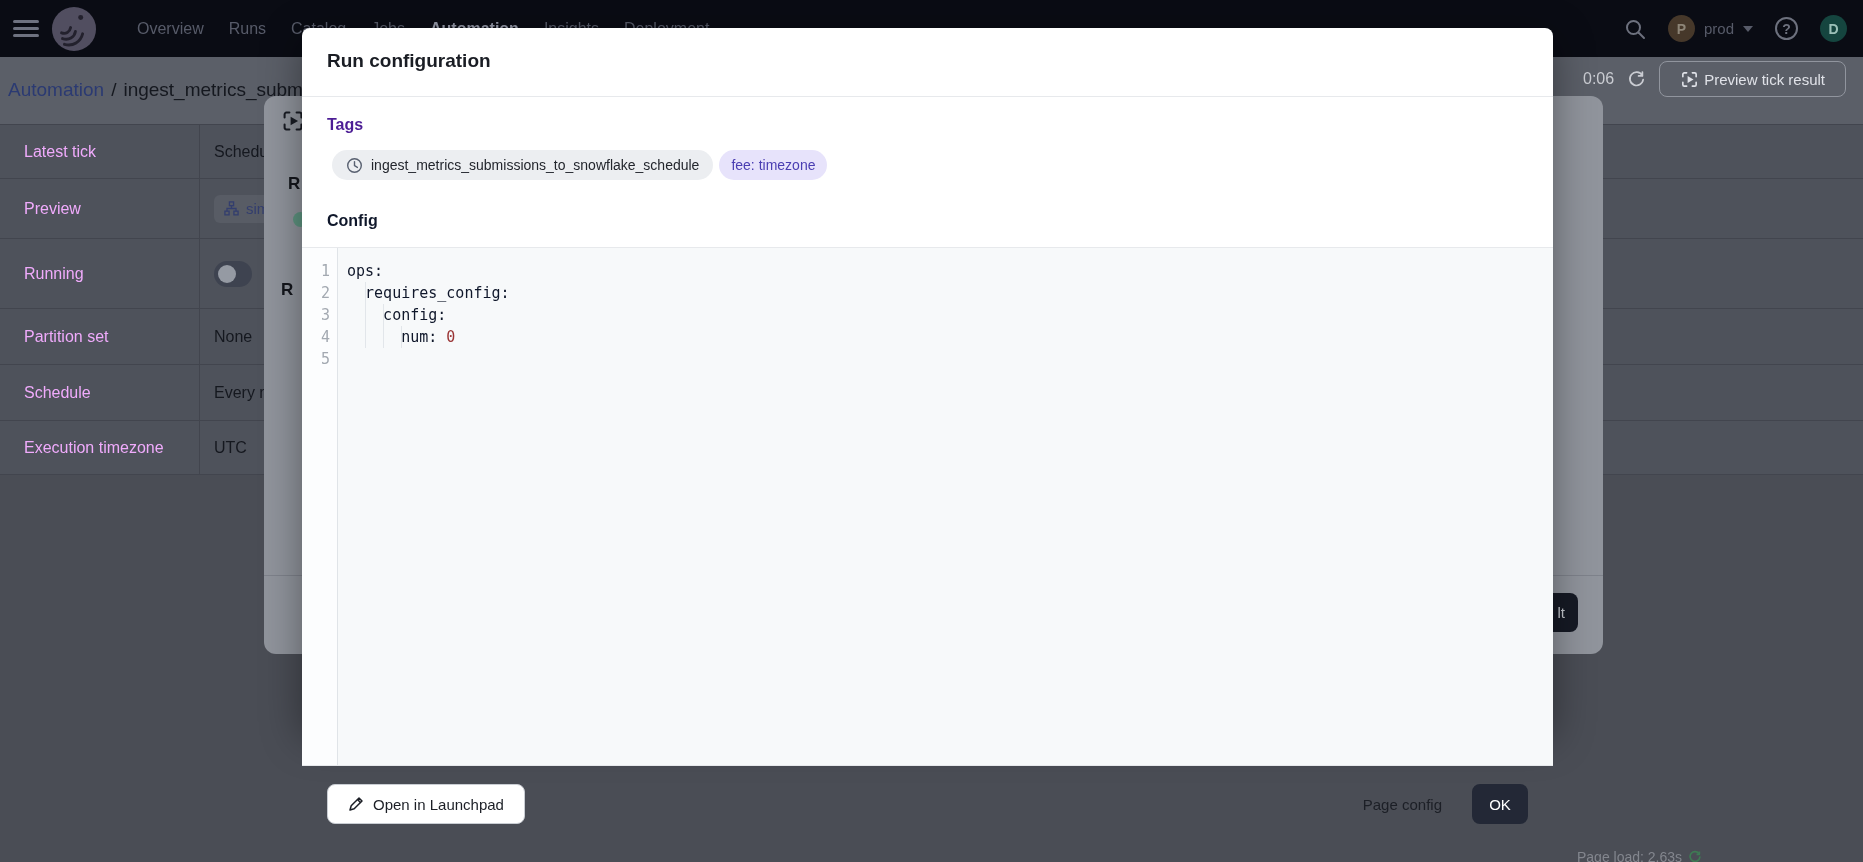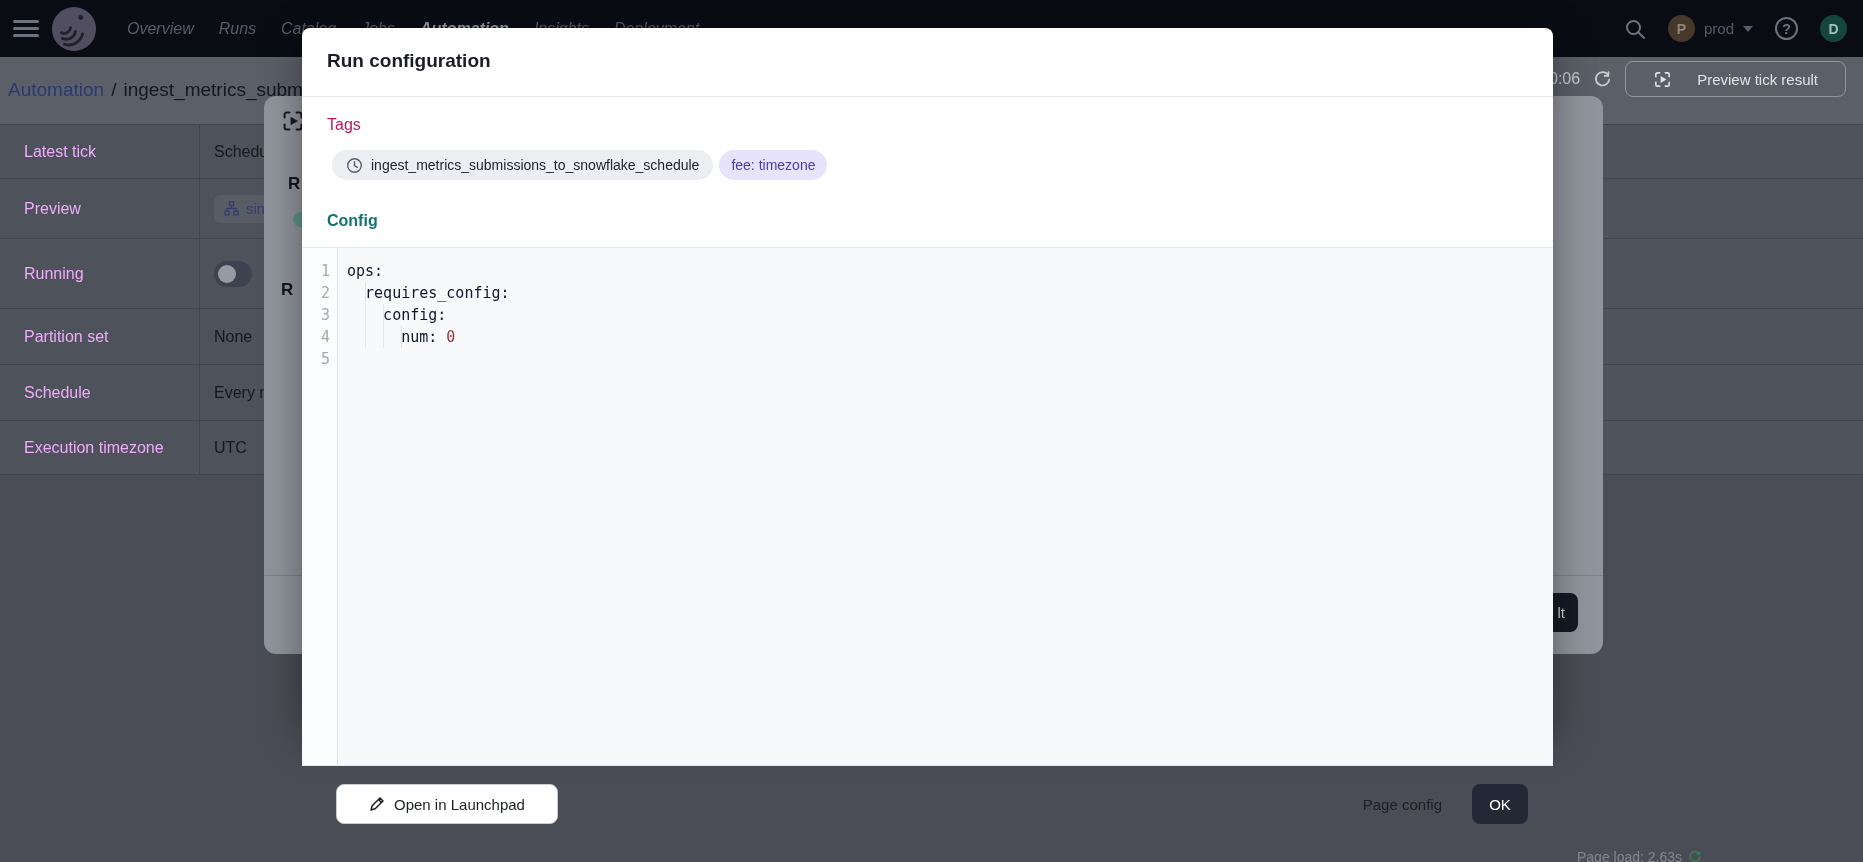--- a/index.html
+++ b/index.html
@@ -4,40 +4,40 @@
 <style>
   * { margin:0; padding:0; box-sizing:border-box; }
   html,body { width:1863px; height:862px; overflow:hidden; }
   body { position:relative; background:#4a4d55; font-family:"Liberation Sans", sans-serif; }
 
   
   .navbar { position:absolute; left:0; top:0; width:1863px; height:57px; background:#0a0c14; display:flex; align-items:center; z-index:1; }
   .hamburger { width:26px; height:17px; margin-left:13px; display:flex; flex-direction:column; justify-content:space-between; cursor:pointer; }
   .hamburger div { height:3px; border-radius:2px; background:#6e7280; }
   .logo { width:46px; height:46px; margin-left:12px; }
-  .nav-items { display:flex; gap:25px; margin-left:30px; font-size:16px; color:#575b69;font-style:italic; }
+  .nav-items { display:flex; gap:25px; margin-left:40px; font-size:16px; color:#575b69; }
   .nav-item { cursor:pointer; }
   .nav-item.active { color:#9599a8; font-weight:700; }
   .nav-right { margin-left:auto; display:flex; align-items:center; gap:22px; margin-right:16px; }
   .env-chip { display:flex; align-items:center; gap:9px; color:#575b69; font-size:15px; cursor:pointer; }
   .avatar { width:27px; height:27px; border-radius:50%; display:flex; align-items:center; justify-content:center; font-size:14px; font-weight:700; }
   .avatar.p { background:#46382a; color:#8d8577; }
   .avatar.d { background:#15453f; color:#9cc0b8; cursor:pointer; }
   .caret { width:0; height:0; border-left:5px solid transparent; border-right:5px solid transparent; border-top:6px solid #575b69; }
   .help-icon { width:23px; height:23px; border:2px solid #6d717e; border-radius:50%; color:#6d717e; display:flex; align-items:center; justify-content:center; font-size:14px; font-weight:700; cursor:pointer; }
 
   
   .page-header { position:absolute; left:0; top:57px; width:1863px; height:67px; background:#5b5f68; z-index:1; }
   .breadcrumb { position:absolute; left:8px; top:22px; font-size:19px; color:#15181f; white-space:nowrap; }
   .breadcrumb .crumb-link { color:#2b3a72; cursor:pointer; }
   .breadcrumb .crumb-sep { margin:0 7px; }
   .header-right { position:absolute; right:17px; top:8px; height:28px; display:flex; align-items:center; gap:13px; }
   .tick-timer { color:#caccd2; font-size:16px; }
   .refresh-icon { display:flex; cursor:pointer; }
-  .preview-btn { height:36px; border:1px solid #91959e; border-radius:8px; color:#e0e2e8; display:flex; align-items:center; gap:25px; padding:0 27px; font-size:15px; cursor:pointer; }
+  .preview-btn { height:36px; border:1px solid #91959e; border-radius:8px; color:#e0e2e8; display:flex; align-items:center; gap:5px; padding:0 20px; font-size:15px; cursor:pointer; }
 
   
   .info-table { position:absolute; left:0; top:124px; width:1863px; border-top:1px solid #42454e; z-index:1; }
   .info-row { position:absolute; left:0; width:1863px; background:#4e525b; border-bottom:1px solid #42454e; display:flex; }
   .cell-label { width:200px; padding-left:24px; border-right:1px solid #42454e; display:flex; align-items:center; font-size:16px; color:#f0abfc; }
   .cell-value { flex:1; padding-left:14px; display:flex; align-items:center; font-size:16px; color:#15181f; }
   .target-pill { height:28px; background:#585c65; border-radius:6px; display:flex; align-items:center; gap:7px; padding:0 10px; color:#333e6e; font-size:15px; cursor:pointer; }
   .toggle { width:38px; height:26px; border-radius:13px; background:#3e4350; position:relative; cursor:pointer; }
   .toggle .knob { position:absolute; left:4px; top:4px; width:18px; height:18px; border-radius:50%; background:#959aa3; }
 
@@ -47,38 +47,38 @@
   .bg-frag-r1 { position:absolute; left:24px; top:78px; font-size:17px; font-weight:700; color:#14161c; }
   .bg-green-dot { position:absolute; left:29px; top:116px; width:15px; height:15px; border-radius:50%; background:#5e9480; }
   .bg-frag-r2 { position:absolute; left:17px; top:184px; font-size:17px; font-weight:700; color:#14161c; }
   .bg-footer-line { position:absolute; left:0; top:479px; width:1339px; height:1px; background:#7e828b; }
   .bg-dark-btn { position:absolute; left:1256px; top:497px; width:58px; height:39px; background:#161a25; border-radius:8px; color:#c9ccd2; font-size:15px; display:flex; align-items:center; justify-content:flex-end; padding-right:13px; cursor:pointer; }
 
   
   .modal { position:absolute; left:302px; top:28px; width:1251px; height:700px; background:#ffffff; border-radius:8px; box-shadow:0 10px 40px rgba(0,0,0,0.4); z-index:10; }
   .modal-title { position:absolute; left:25px; top:22px; font-size:19px; font-weight:600; color:#1a1d24; }
   .modal-div1 { position:absolute; left:0; top:68px; width:1251px; height:1px; background:#e7e9ec; }
-  .tags-heading { position:absolute; left:25px; top:88px; font-size:16px; font-weight:400; color:#be185d; }
+  .tags-heading { position:absolute; left:25px; top:88px; font-size:16px; font-weight:700; color:#4c1d95; }
   .tags-row { position:absolute; left:30px; top:122px; display:flex; gap:6px; }
   .tag { height:30px; border-radius:16px; background:#eceef1; color:#23262d; display:flex; align-items:center; gap:8px; padding:0 14px; font-size:14px; white-space:nowrap; }
   .tag.purple { background:#e7e3fb; color:#4a3eb2; padding:0 12px; }
-  .config-heading { position:absolute; left:25px; top:184px; font-size:16px; font-weight:700; color:#0f766e; }
+  .config-heading { position:absolute; left:25px; top:184px; font-size:16px; font-weight:700; color:#0f172a; }
   .editor { position:absolute; left:0; top:219px; width:1251px; height:518px; background:#f7f9fa; border-top:1px solid #e7e9ec; cursor:text; }
   .gutter { position:absolute; left:0; top:0; width:36px; height:518px; background:#fcfdfe; border-right:1px solid #e0e4e8; }
   .gutter-num { position:absolute; right:7px; font-family:"DejaVu Sans Mono", monospace; font-size:15px; line-height:22px; color:#a3a9b1; }
   .code-area { position:absolute; left:45px; top:12px; font-family:"DejaVu Sans Mono", monospace; font-size:15px; line-height:22px; white-space:pre; }
   .code-line { height:22px; }
   .tok-key { color:#0f172a; }
   .tok-val { color:#9a3434; }
   .iguide { position:absolute; width:1px; background:#e2e6ea; }
   .iguide.g1 { left:63px; top:34px; height:66px; }
   .iguide.g2 { left:81px; top:56px; height:44px; }
   .iguide.g3 { left:99px; top:78px; height:22px; }
   .modal-div2 { position:absolute; left:0; top:737px; width:1251px; height:1px; background:#e7e9ec; }
-  .launchpad-btn { position:absolute; left:34px; top:756px; height:40px; border:1px solid #c9cdd3; border-radius:8px; background:#fff; display:flex; align-items:center; gap:9px; padding:0 32px; font-size:15px; color:#1c1f26; cursor:pointer; }
+  .launchpad-btn { position:absolute; left:25px; top:756px; height:40px; border:1px solid #c9cdd3; border-radius:8px; background:#fff; display:flex; align-items:center; gap:9px; padding:0 20px; font-size:15px; color:#1c1f26; cursor:pointer; }
   .copy-btn { position:absolute; right:111px; top:756px; height:40px; display:flex; align-items:center; font-size:15px; color:#1c1f26; cursor:pointer; }
   .ok-btn { position:absolute; right:25px; top:756px; width:56px; height:40px; background:#232836; border:none; border-radius:8px; color:#ffffff; font-size:15px; display:flex; align-items:center; justify-content:center; cursor:pointer; }
 
   
   .page-load { position:absolute; left:1577px; top:849px; display:flex; align-items:center; gap:6px; font-size:14px; color:#83868e; z-index:2; }
 </style>
 </head>
 <body>
 
 <nav class="navbar">

